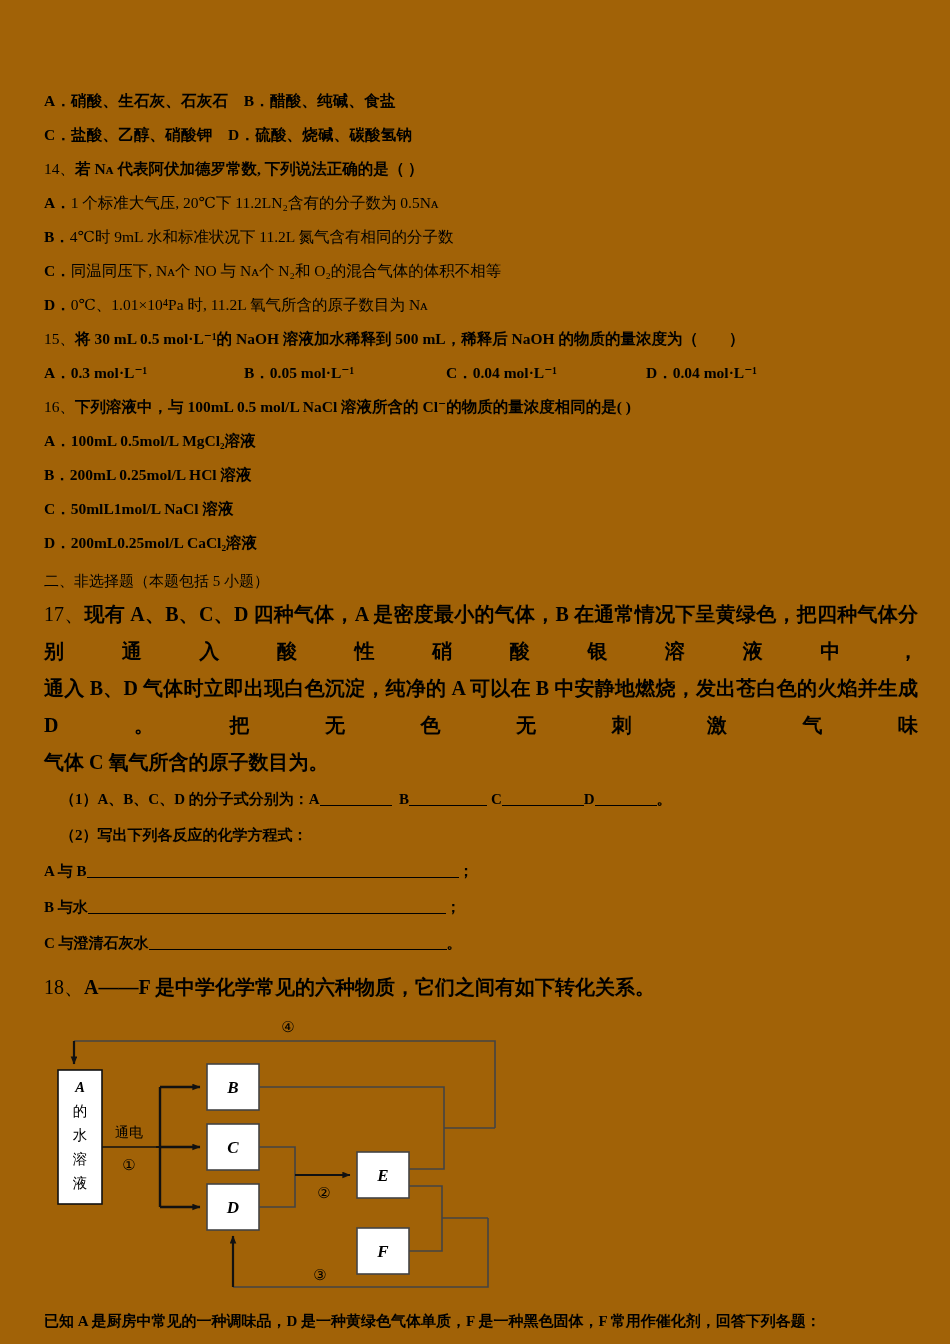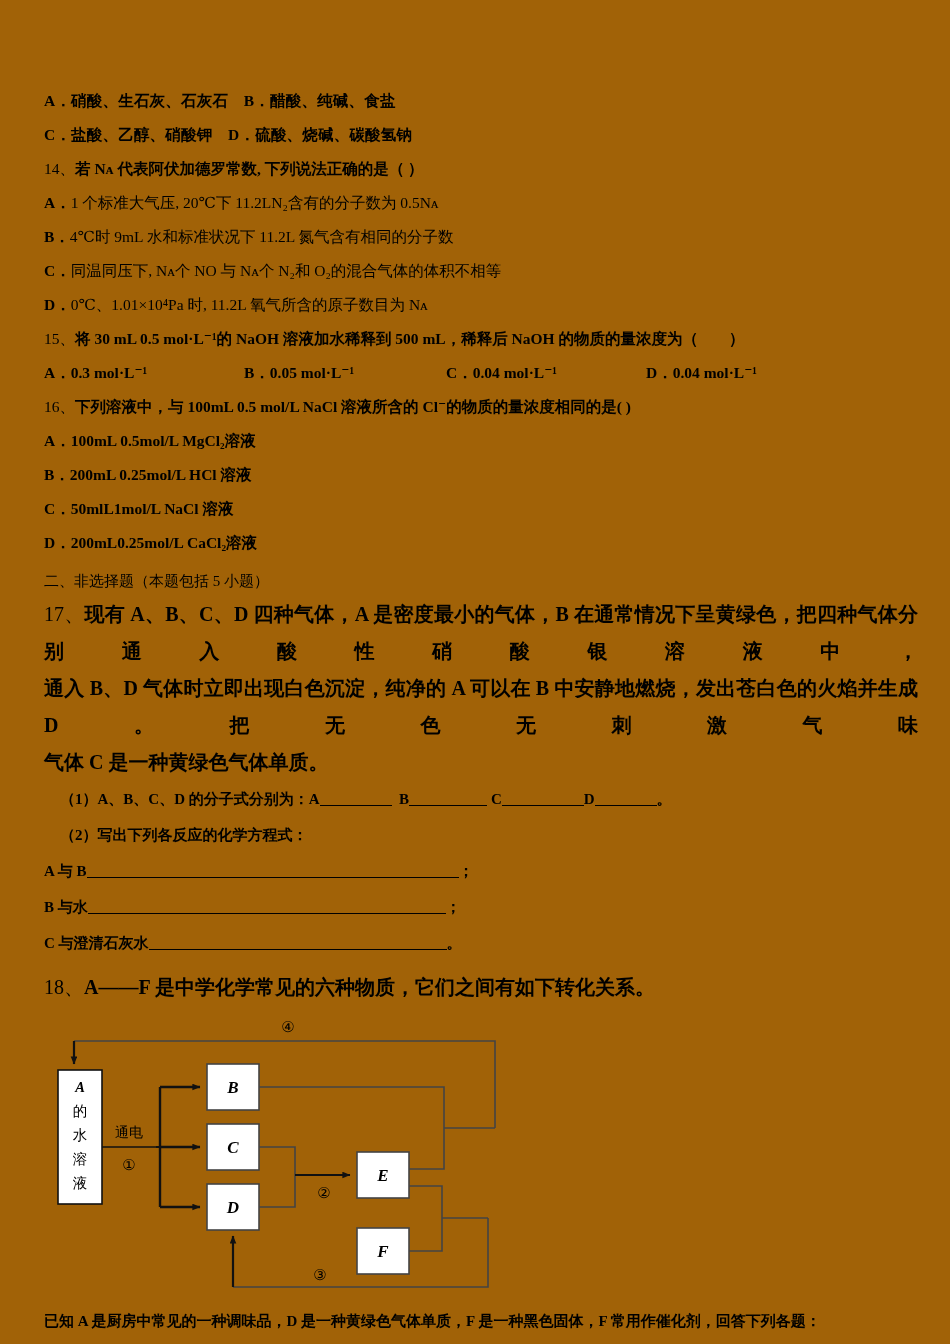--- a/index.html
+++ b/index.html
@@ -170,21 +170,21 @@
       <span class="lbl">C．</span><span class="bold">50mlL1mol/L NaCl 溶液</span>
     </div>
     <div class="optrow">
       <span class="lbl">D．</span><span class="bold">200mL0.25mol/L CaCl₂溶液</span>
     </div>
 
     <div class="sec-head" style="margin-top:6px">二、非选择题（本题包括 5 小题）</div>
 
     <div class="para para-j"><span class="norm">17、</span><span>现有 A、B、C、D 四种气体，A 是密度最小的气体，B 在通常情况下呈黄绿色，把四种气体分别通入酸性硝酸银溶液中，</span></div>
     <div class="para para-j">通入 B、D 气体时立即出现白色沉淀，纯净的 A 可以在 B 中安静地燃烧，发出苍白色的火焰并生成D。把无色无刺激气味</div>
-    <div class="para">气体 C 是一种黄绿色气体单质。</div>
+    <div class="para">气体 C 氧气所含的原子数目为。</div>
 
     <div class="fill fill-indent">
       <span>（1）A、B、C、D 的分子式分别为：</span><span>A</span><span class="blankline" style="width:72px"></span>&nbsp;&nbsp;<span>B</span><span class="blankline" style="width:78px"></span>&nbsp;<span>C</span><span class="blankline" style="width:82px"></span><span>D</span><span class="blankline" style="width:62px"></span><span>。</span>
     </div>
 
     <div class="fill fill-indent">（2）写出下列各反应的化学方程式：</div>
 
     <div class="fill">
       <span>A 与 B</span><span class="blankline" style="width:372px"></span><span>；</span>
     </div>

